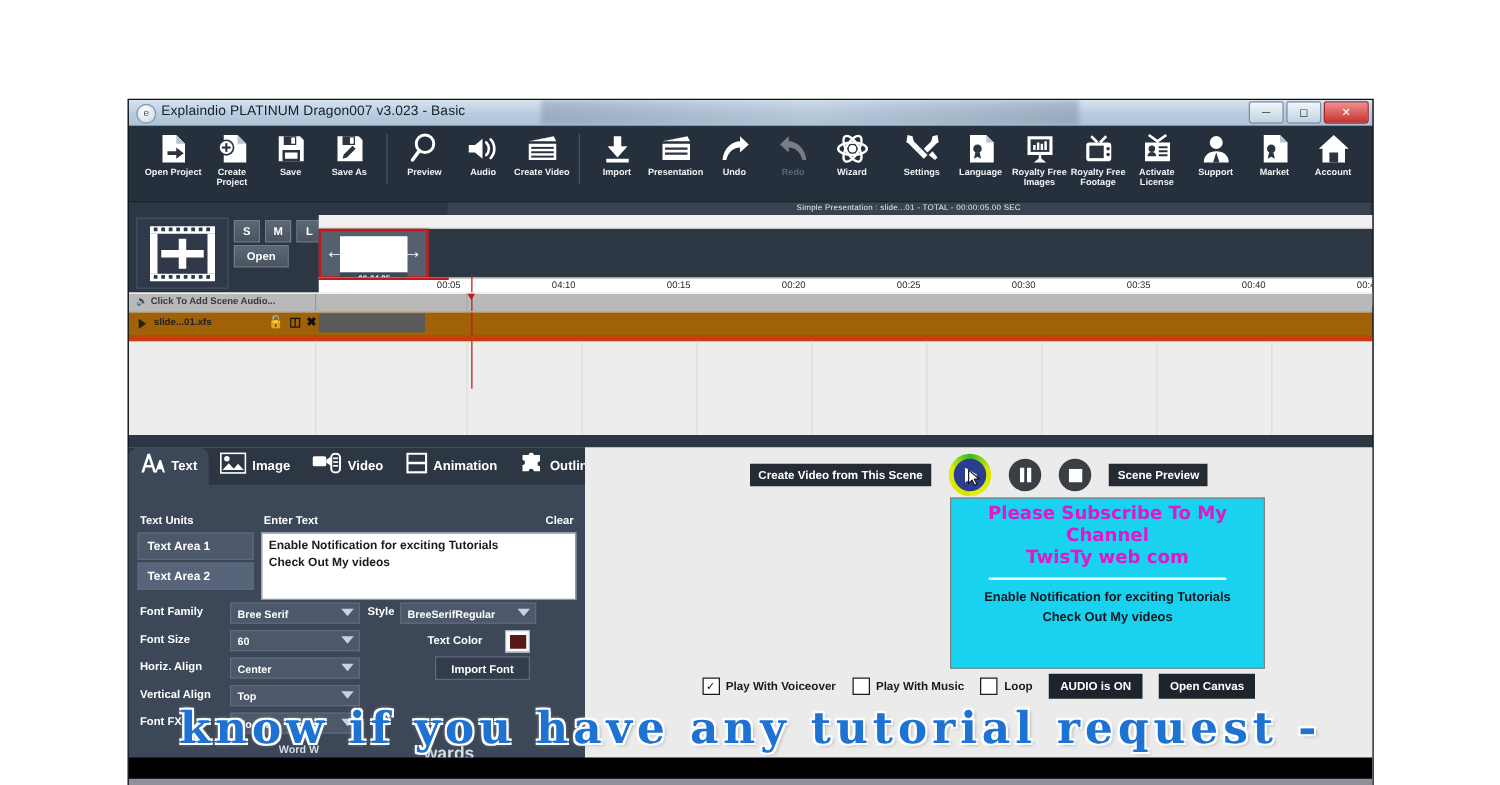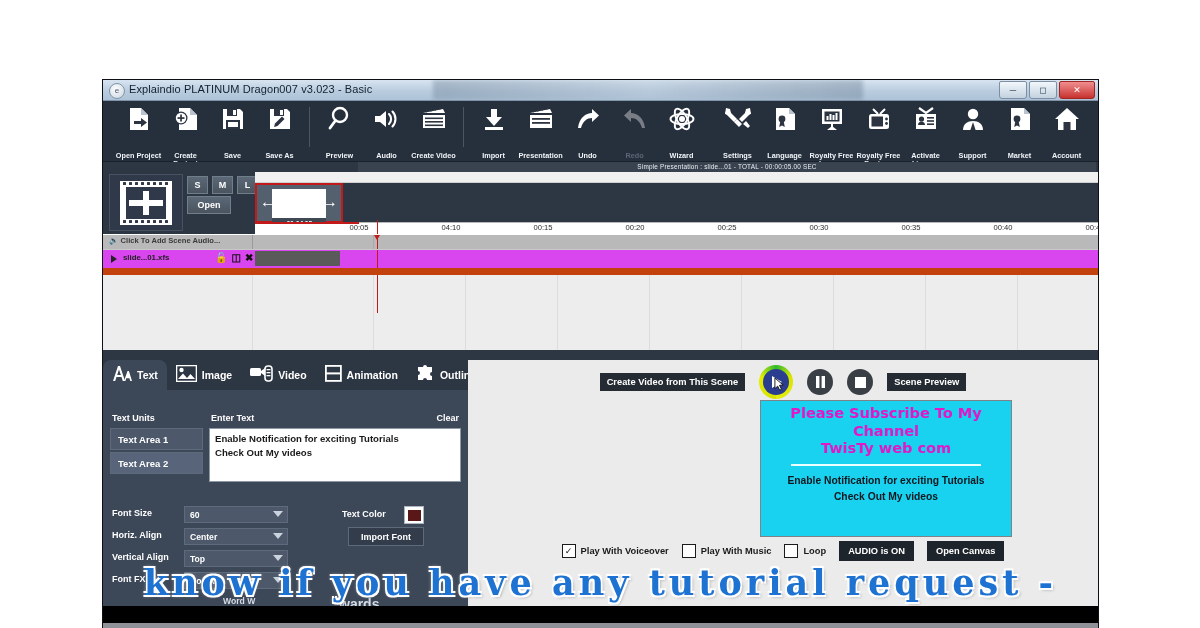--- a/index.html
+++ b/index.html
@@ -22,21 +22,21 @@
   .tb-btn{width:26px;height:16px;border-radius:2px 2px 3px 3px;border:1px solid #7c8fa3;
           background:linear-gradient(180deg,#f2f7fb,#c3d2e0);display:flex;align-items:center;justify-content:center;
           font-size:9px;color:#2a3b4d;}
   .tb-btn.close{background:linear-gradient(180deg,#f08f8f,#c6322f);border-color:#a32522;color:#fff;width:34px;}
 
   
   .toolbar{position:relative;height:60px;background:#262f3c;border-bottom:1px solid #18202b;display:flex;align-items:flex-start;}
   .tgrp{display:flex;align-items:flex-start;}
   .tbtn{width:47px;padding-top:4px;display:flex;flex-direction:column;align-items:center;cursor:pointer;}
   .tbtn .ico{height:27px;display:flex;align-items:center;justify-content:center;}
-  .tbtn .lbl{font-size:7.3px;color:#f0f4f8;text-align:center;line-height:8.4px;margin-top:20px;white-space:pre-line;font-weight:bold;}
+  .tbtn .lbl{font-size:7.3px;color:#f0f4f8;text-align:center;line-height:8.4px;margin-top:2px;white-space:pre-line;font-weight:bold;}
   .tbtn.dim .lbl{color:#5b6776;}
   .tbtn.dim svg{opacity:.38;}
   .tsep{width:1px;height:40px;background:#4a5666;margin:6px 6px 0 6px;}
   .tspacer{flex:1;}
 
   
   .tl-head{position:relative;height:10px;background:#2d3643;}
   .tl-head .ttl{position:absolute;left:255px;right:2px;top:0;height:10px;background:#39424f;
                 color:#e8edf3;font-size:6.4px;text-align:center;line-height:10px;letter-spacing:.2px;}
   .tl-body{position:relative;height:62px;background:#2d3643;}
@@ -65,21 +65,21 @@
   .sceneclip .arr.l{left:3px;} .sceneclip .arr.r{right:3px;}
   .ruler{position:absolute;left:152px;top:50px;right:0;height:22px;background:#fff;border-top:1px solid #b8b8b8;}
   .ruler .lab{position:absolute;top:0;font-size:7.6px;color:#2b2b2b;transform:translateX(-50%);}
   .ruler .tick{position:absolute;bottom:0;width:1px;background:#8d8d8d;}
   .ruler .red{position:absolute;left:0;top:-1px;height:2px;background:#c2191b;}
 
   .audiorow{position:relative;height:14px;background:#b9b9b9;border-top:1px solid #fff;}
   .audiorow .lbl{position:absolute;left:6px;top:1px;font-size:7.6px;color:#3a3a3a;font-weight:bold;}
   .audiorow .sp{position:absolute;left:149px;top:0;bottom:0;width:1px;background:#9a9a9a;}
   .audiorow .sp2{position:absolute;left:270px;top:0;bottom:0;width:1px;background:#a9a9a9;}
-  .slidrow{position:relative;height:18px;background:#d946ef;border-top:1px solid #c9c9c9;border-bottom:7px solid #c2410c;}
+  .slidrow{position:relative;height:18px;background:#a16207;border-top:1px solid #c9c9c9;border-bottom:5px solid #c2410c;}
   .slidrow .tri{position:absolute;left:8px;top:5px;width:0;height:0;border-left:6px solid #222;border-top:4px solid transparent;border-bottom:4px solid transparent;}
   .slidrow .nm{position:absolute;left:20px;top:3px;font-size:7.8px;color:#222;font-weight:bold;}
   .slidrow .icons{position:absolute;left:112px;top:2px;display:flex;gap:4px;align-items:center;color:#111;font-size:10px;font-weight:bold;}
   .slidrow .bar{position:absolute;left:152px;top:1px;width:85px;height:15px;background:#5a5a5a;}
   .tl-rest{position:relative;height:75px;background:#ededed;}
   .tl-rest .colsep{position:absolute;top:0;bottom:0;width:1px;background:#dcdcdc;}
   .playhead{position:absolute;width:1px;background:#c2191b;}
   .playhead .nub{position:absolute;left:-3px;top:0;width:0;height:0;border-left:3.5px solid transparent;border-right:3.5px solid transparent;border-top:5px solid #c2191b;}
   .tl-footer{height:10px;background:#2d3643;}
 
@@ -615,20 +615,32 @@
       <div class="colhead" style="right:9px;top:53px">Clear</div>
 
       <div class="unitbox">
         <div class="unit">Text Area 1</div>
         <div class="unit sel">Text Area 2</div>
       </div>
 
       <div class="txtarea" style="white-space:pre-line">Enable Notification for exciting Tutorials
 Check Out My videos</div>
 
+      <div class="frow" style="left:9px;top:124px;width:350px;">
+        <span class="flabel" style="position:absolute;left:0;top:2px">Font Family</span>
+        <div class="fsel" style="position:absolute;left:72px;top:0;width:97px;">
+          <span>Bree Serif</span>
+          <span class="cv"></span>
+        </div>
+        <span class="flabel" style="position:absolute;left:182px;top:2px">Style</span>
+        <div class="fsel" style="position:absolute;left:208px;top:0;width:102px;">
+          <span>BreeSerifRegular</span>
+          <span class="cv"></span>
+        </div>
+      </div>
 
       <div class="frow" style="left:9px;top:146px;width:350px;">
         <span class="flabel" style="position:absolute;left:0;top:2px">Font Size</span>
         <div class="fsel" style="position:absolute;left:72px;top:0;width:97px;">
           <span>60</span>
           <span class="cv"></span>
         </div>
         <span class="flabel" style="position:absolute;left:230px;top:3px">Text Color</span>
         <div class="swatch" style="position:absolute;left:292px;top:0;">
             <i></i>

